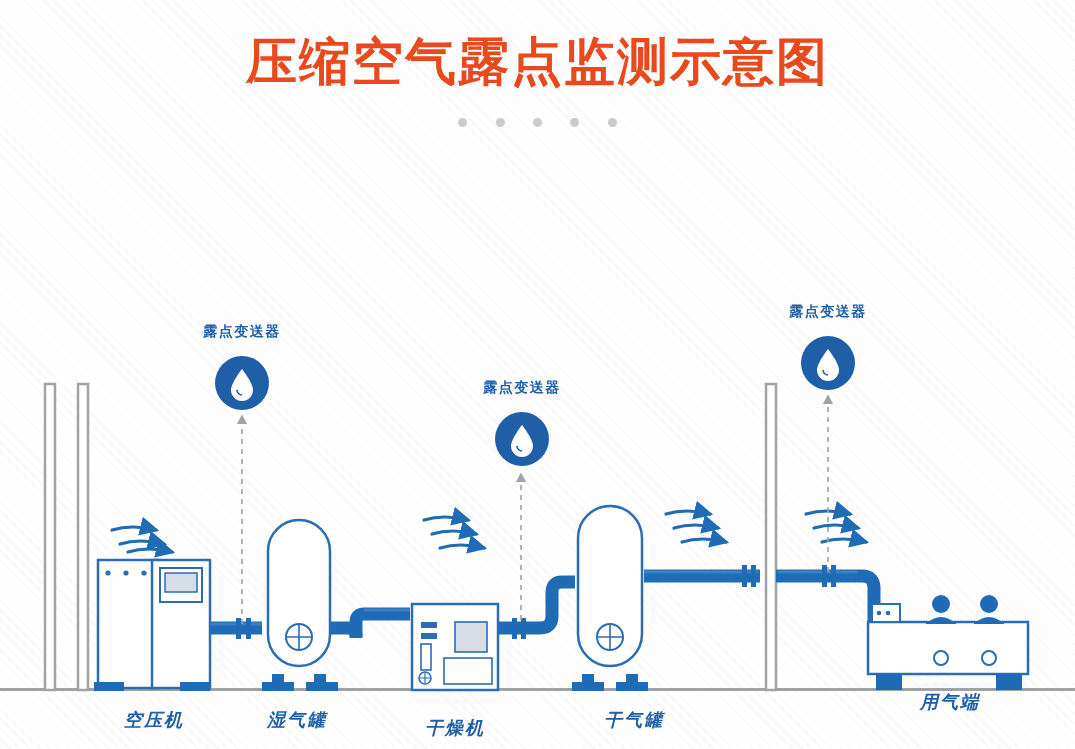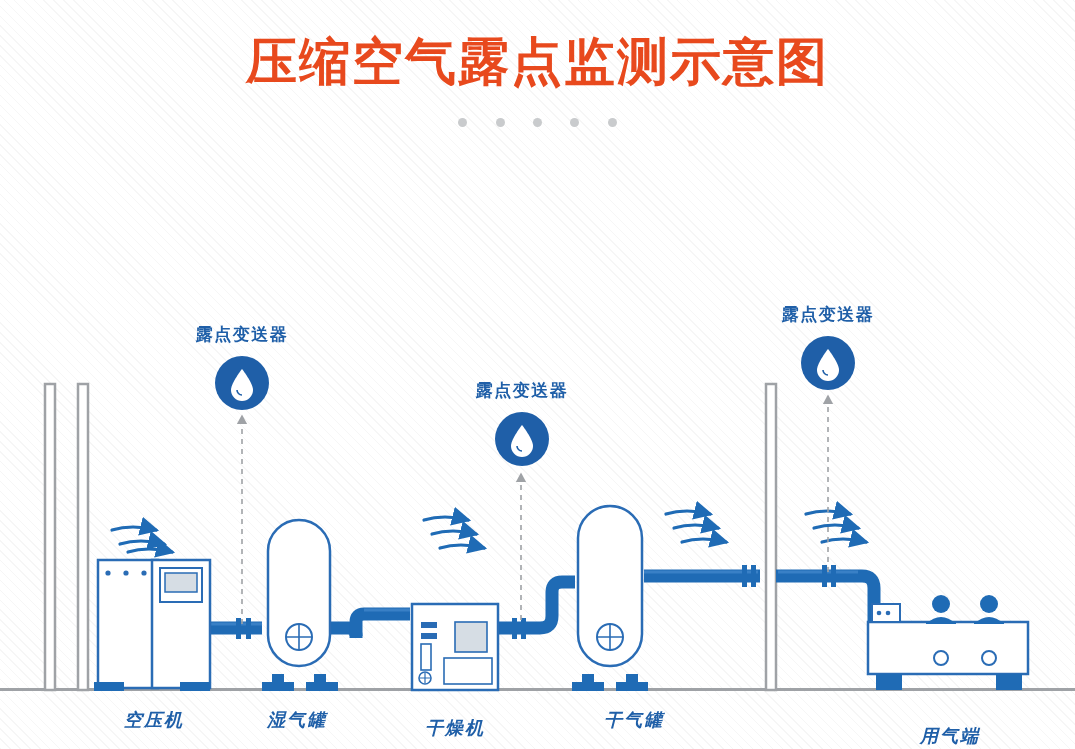--- a/index.html
+++ b/index.html
@@ -54,21 +54,21 @@
   
   .eq-label{
     position:absolute;
     color:#1f5fa8;font-size:18px;font-weight:bold;letter-spacing:2px;
     text-align:center;white-space:nowrap;font-style:italic;
   }
 
   
   .sensor-label{
     position:absolute;
-    color:#1f5fa8;font-size:17px;font-weight:bold;letter-spacing:1.5px;
+    color:#1f5fa8;font-size:14px;font-weight:bold;letter-spacing:1.5px;
     text-align:center;white-space:nowrap;
   }
 
   
   .sensor{
     position:absolute;width:54px;height:54px;border-radius:50%;
     background:#1f5fa8;
   }
   .sensor svg{position:absolute;left:0;top:0;}
 
@@ -262,16 +262,16 @@
     </div>
 
     <div class="sensor-label" style="left:172px;top:31px;width:140px;">露点变送器</div>
     <div class="sensor-label" style="left:452px;top:87px;width:140px;">露点变送器</div>
     <div class="sensor-label" style="left:758px;top:11px;width:140px;">露点变送器</div>
 
     <div class="eq-label" style="left:84px;top:416px;width:140px;">空压机</div>
     <div class="eq-label" style="left:227px;top:416px;width:140px;">湿气罐</div>
     <div class="eq-label" style="left:385px;top:424px;width:140px;">干燥机</div>
     <div class="eq-label" style="left:564px;top:416px;width:140px;">干气罐</div>
-    <div class="eq-label" style="left:880px;top:432px;width:140px;">用气端</div>
+    <div class="eq-label" style="left:880px;top:398px;width:140px;">用气端</div>
 
   </div>
 </div>
 
 </body></html>

